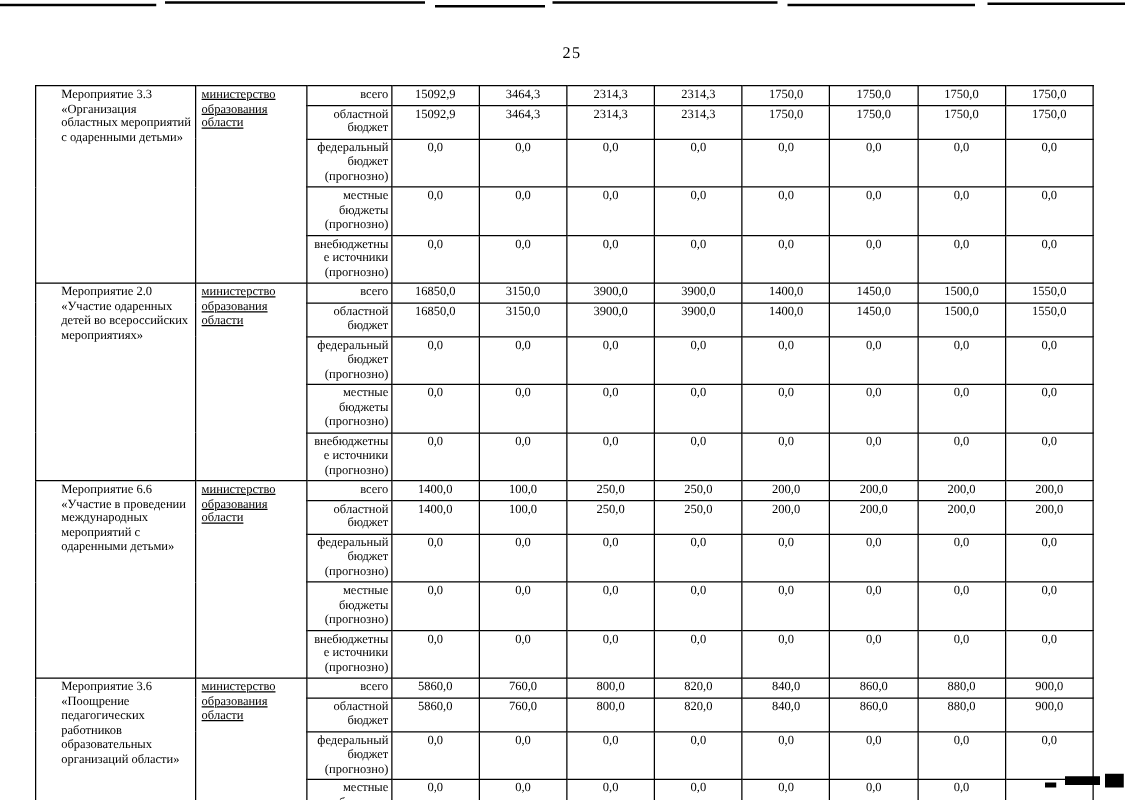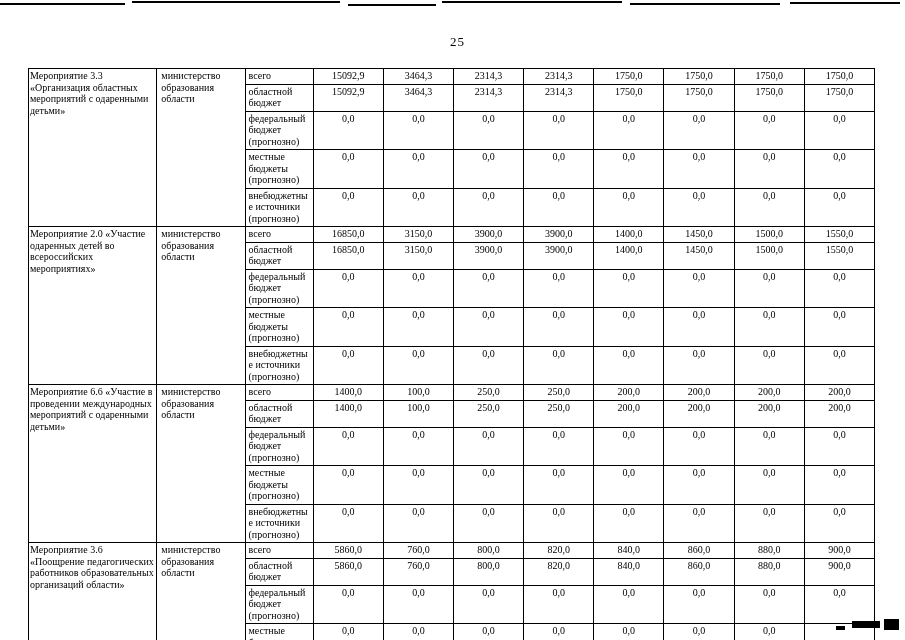--- a/index.html
+++ b/index.html
@@ -16,23 +16,23 @@
     border-collapse:collapse;table-layout:fixed;
   }
   .doc-table td{
     border:1px solid #000;
     font-size:10px;line-height:1.15;
     padding:1px 2px 2px 3px;
     vertical-align:top;
     overflow:hidden;
     word-wrap:break-word;
   }
-  td.act{padding-left:1px;}
-  td.min{padding-left:4px;}
-  td.lbl{padding-left:3px;}
+  td.act{padding-left:20px;}
+  td.min{padding-left:4px;text-decoration:underline;}
+  td.lbl{padding-left:3px;text-align:right;}
   td.val{text-align:center;padding-left:1px;padding-right:1px;}
   
   .artifact{position:absolute;background:#000;}
   .dash{height:2px;}
 </style>
 </head>
 <body>
 
 <div class="artifact dash" style="left:0;top:3px;width:125px;"></div>
 <div class="artifact dash" style="left:132px;top:1px;width:208px;"></div>

